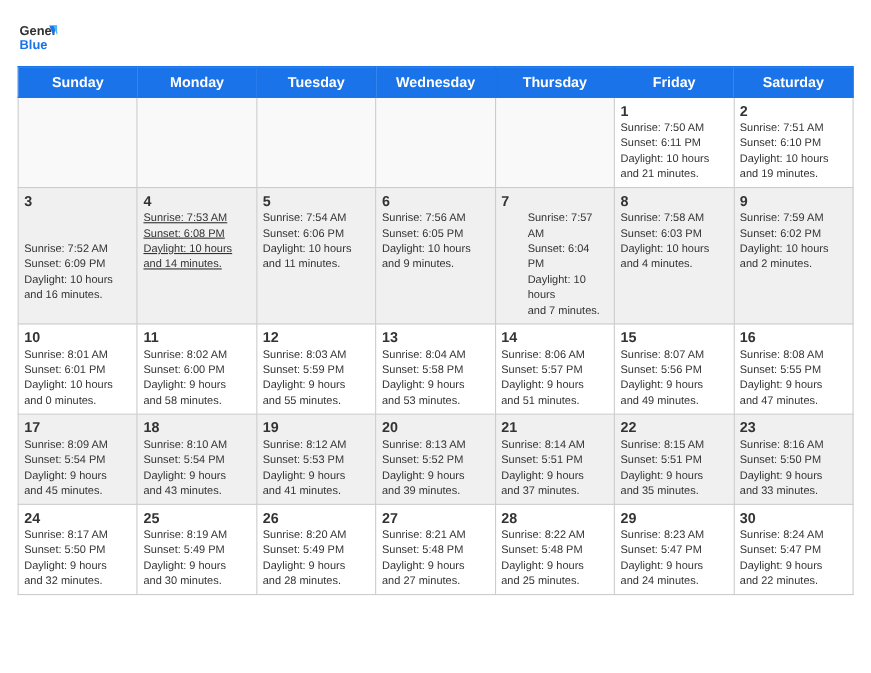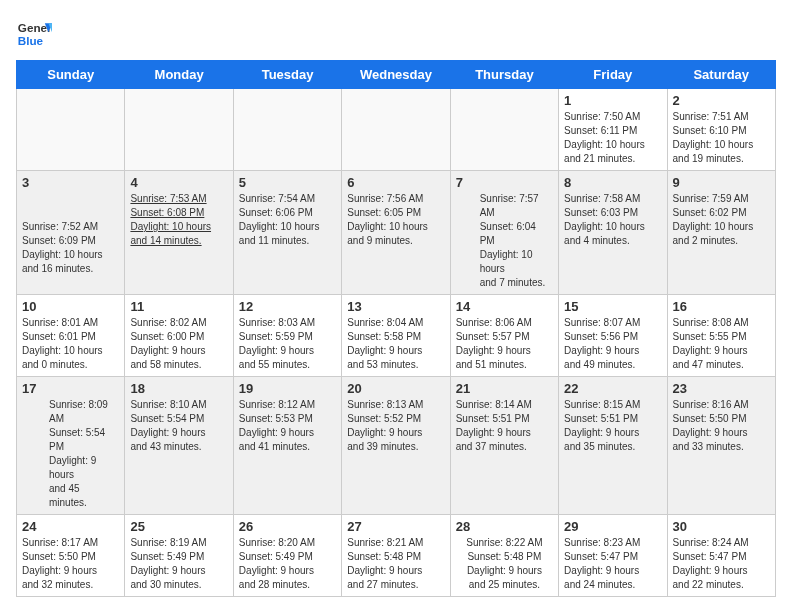--- a/index.html
+++ b/index.html
@@ -227,21 +227,21 @@
           <div class="day-number">16</div>
           <div class="cell-info" style="white-space: pre-line;">Sunrise: 8:08 AM
 Sunset: 5:55 PM
 Daylight: 9 hours
 and 47 minutes.</div>
         </td>
       </tr>
       <tr>
         <td class="shaded">
           <div class="day-number">17</div>
-          <div class="cell-info" style="white-space: pre-line; margin-left: 27px;">Sunrise: 8:09 AM
+          <div class="cell-info" style="white-space: pre-line;">Sunrise: 8:09 AM
 Sunset: 5:54 PM
 Daylight: 9 hours
 and 45 minutes.</div>
         </td>
         <td class="shaded">
           <div class="day-number">18</div>
           <div class="cell-info" style="white-space: pre-line;">Sunrise: 8:10 AM
 Sunset: 5:54 PM
 Daylight: 9 hours
 and 43 minutes.</div>
@@ -306,21 +306,21 @@
         </td>
         <td>
           <div class="day-number">27</div>
           <div class="cell-info" style="white-space: pre-line;">Sunrise: 8:21 AM
 Sunset: 5:48 PM
 Daylight: 9 hours
 and 27 minutes.</div>
         </td>
         <td>
           <div class="day-number">28</div>
-          <div class="cell-info" style="white-space: pre-line; text-align: center;">Sunrise: 8:22 AM
+          <div class="cell-info" style="white-space: pre-line;">Sunrise: 8:22 AM
 Sunset: 5:48 PM
 Daylight: 9 hours
 and 25 minutes.</div>
         </td>
         <td>
           <div class="day-number">29</div>
           <div class="cell-info" style="white-space: pre-line;">Sunrise: 8:23 AM
 Sunset: 5:47 PM
 Daylight: 9 hours
 and 24 minutes.</div>

